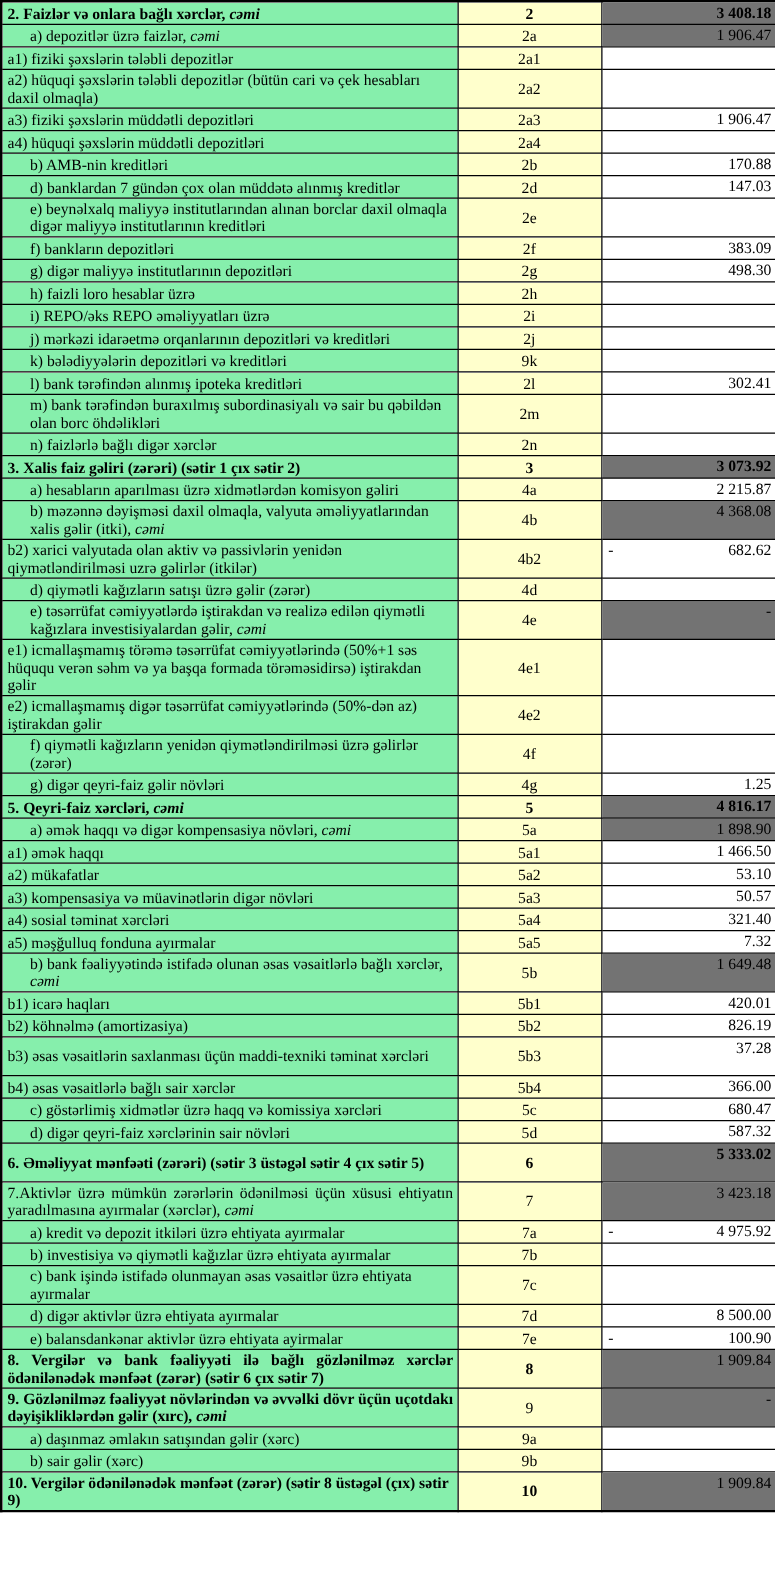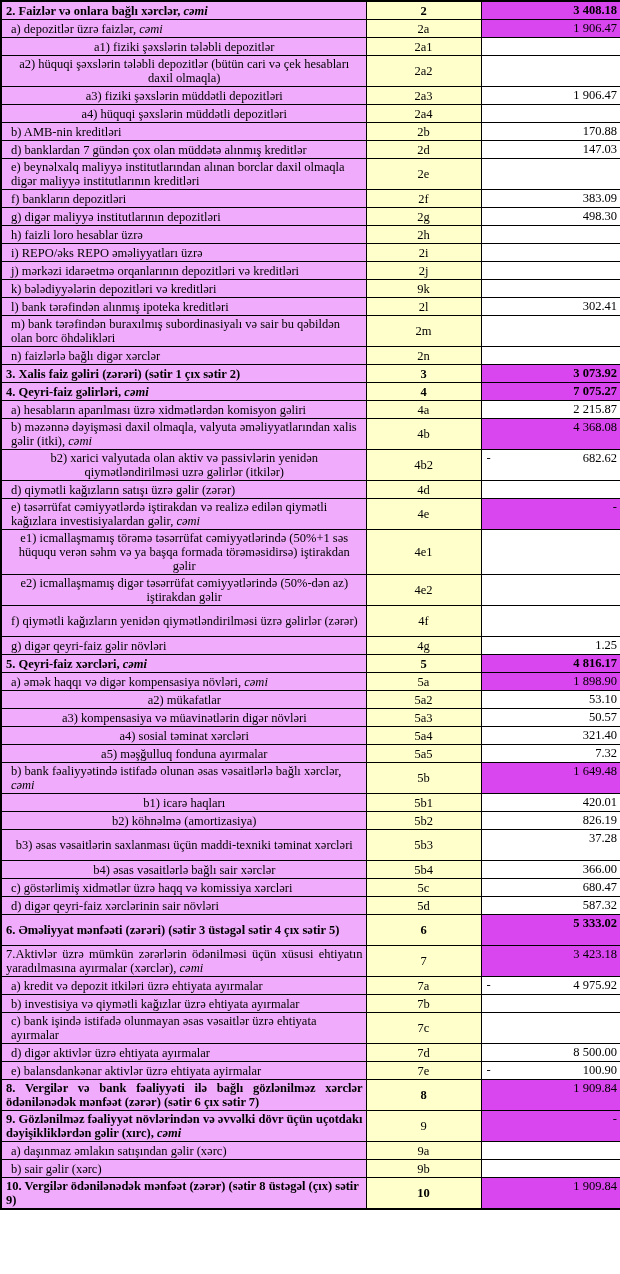--- a/index.html
+++ b/index.html
@@ -2,27 +2,27 @@
 <html><head>
 <meta charset="utf-8">
 <style>
   html,body{margin:0;padding:0;background:#ffffff;}
   body{width:620px;font-family:"Liberation Serif","DejaVu Serif",serif;color:#000;}
   table{width:620px;border-collapse:collapse;table-layout:fixed;border:2px solid #000;}
   col.c-label{width:365px;}
   col.c-code{width:115px;}
   col.c-value{width:140px;}
   td{border:1px solid #000;vertical-align:middle;font-size:12.5px;line-height:14px;padding:1px 2px;overflow:hidden;}
-  td.label{background:#f0abfc;text-align:left;padding-left:4px;padding-right:3px;}
-  td.label.ind1{padding-left:9px;}
-  td.label.ind2{text-align:center;}
+  td.label{background:#86efac;text-align:left;padding-left:4px;padding-right:3px;}
+  td.label.ind1{padding-left:22px;}
+  td.label.ind2{}
   td.label.just{text-align:justify;}
   td.code{background:#FFFFCC;text-align:center;}
   td.value{background:#ffffff;vertical-align:top;padding:1px 3px;}
-  td.value.vy{background:#d946ef;margin-left:32px;}
+  td.value.vy{background:#737373;margin-left:32px;}
   tr.h1 td{height:15px;}
   tr.h2 td{height:28px;}
   tr.h3 td{height:42px;}
   .b{font-weight:bold;}
   em{font-style:italic;}
   .vwrap{display:flex;justify-content:flex-end;align-items:flex-start;width:100%;}
   .vwrap .minus{margin-right:auto;padding-left:2px;}
   .vwrap .num{text-align:right;}
 </style>
 </head>
@@ -200,29 +200,20 @@
       <tr class="h1">
         <td class="label ind0 b"><span>3. Xalis faiz gəliri (zərəri) (sətir 1 çıx sətir 2)</span></td>
         <td class="code b">3</td>
         <td class="value vy b">
           <div class="vwrap">
             <span class="num">3 073.92</span>
           </div>
         </td>
       </tr>
       <tr class="h1">
-        <td class="label ind0 b"><span>4. Qeyri-faiz gəlirləri, </span><em>cəmi</em></td>
-        <td class="code b">4</td>
-        <td class="value vy b">
-          <div class="vwrap">
-            <span class="num">7 075.27</span>
-          </div>
-        </td>
-      </tr>
-      <tr class="h1">
         <td class="label ind1"><span>a) hesabların aparılması üzrə xidmətlərdən komisyon gəliri</span></td>
         <td class="code">4a</td>
         <td class="value">
           <div class="vwrap">
             <span class="num">2 215.87</span>
           </div>
         </td>
       </tr>
       <tr class="h2">
         <td class="label ind1"><span>b) məzənnə dəyişməsi daxil olmaqla, valyuta əməliyyatlarından xalis gəlir (itki), </span><em>cəmi</em></td>
@@ -305,20 +296,29 @@
             <span class="num">4 816.17</span>
           </div>
         </td>
       </tr>
       <tr class="h1">
         <td class="label ind1"><span>a) əmək haqqı və digər kompensasiya növləri, </span><em>cəmi</em></td>
         <td class="code">5a</td>
         <td class="value vy">
           <div class="vwrap">
             <span class="num">1 898.90</span>
+          </div>
+        </td>
+      </tr>
+      <tr class="h1">
+        <td class="label ind2"><span>a1) əmək haqqı</span></td>
+        <td class="code">5a1</td>
+        <td class="value">
+          <div class="vwrap">
+            <span class="num">1 466.50</span>
           </div>
         </td>
       </tr>
       <tr class="h1">
         <td class="label ind2"><span>a2) mükafatlar</span></td>
         <td class="code">5a2</td>
         <td class="value">
           <div class="vwrap">
             <span class="num">53.10</span>
           </div>

